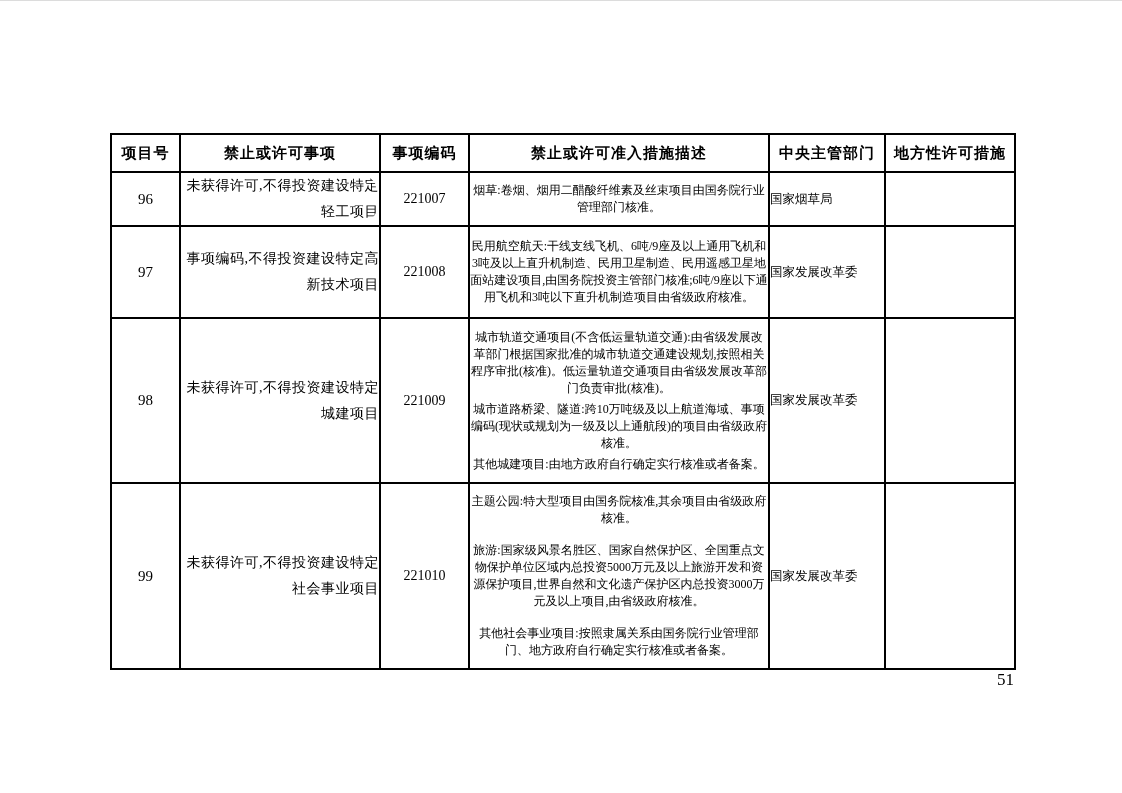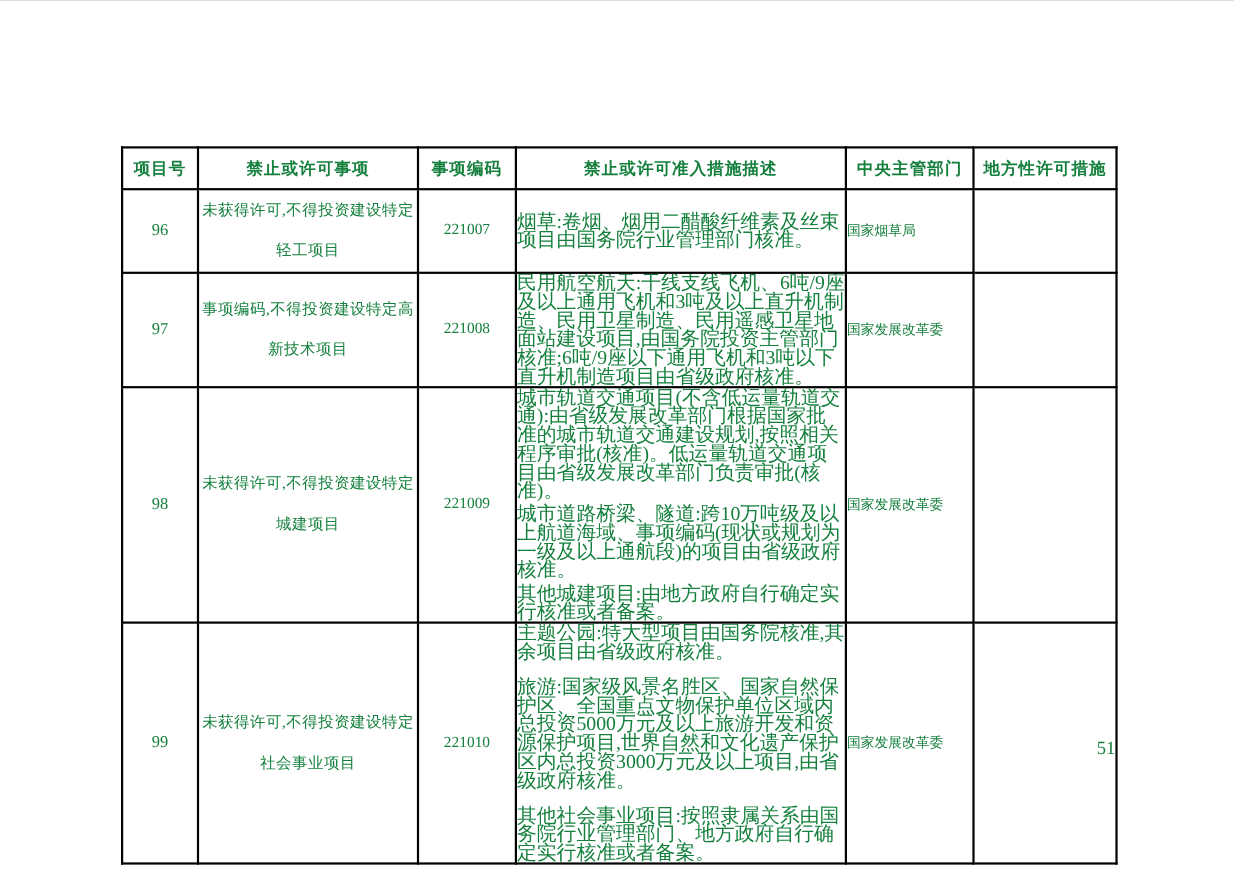--- a/index.html
+++ b/index.html
@@ -6,21 +6,21 @@
     margin: 0;
     padding: 0;
     background: #ffffff;
   }
   .page {
     position: relative;
     width: 1122px;
     height: 793px;
     background: #ffffff;
     font-family: "Liberation Serif", "DejaVu Serif", serif;
-    color: #15803d;
+    color: #000000;
     overflow: hidden;
   }
   .top-edge {
     position: absolute;
     top: 0; left: 0; right: 0;
     height: 1px;
     background: #dcdcdc;
   }
   table.measures {
     position: absolute;
@@ -59,36 +59,37 @@
     vertical-align: middle;
     letter-spacing: 1px;
     white-space: nowrap;
   }
   td.c-num {
     text-align: center;
     vertical-align: middle;
     font-size: 15px;
   }
   td.c-item {
-    text-align: center;
+    text-align: right;
     vertical-align: middle;
     font-size: 14px;
-    line-height: 37px;
+    line-height: 26px;
     padding: 2px 4px 2px 7px;
     letter-spacing: 0.5px;
+    border-radius: 22px;
   }
   td.c-code {
     text-align: center;
     vertical-align: middle;
     font-size: 14px;
   }
   td.c-desc {
-    text-align: left;
+    text-align: center;
     vertical-align: middle;
-    font-size: 18px;
+    font-size: 12px;
     line-height: 17px;
     padding: 3px 4px 3px 6px;
   }
   td.c-desc p {
     margin: 0 0 4px 0;
   }
   td.c-desc p:last-child { margin-bottom: 0; }
   td.c-desc.gap-wide p { margin-bottom: 15px; }
   td.c-desc.gap-wide p:last-child { margin-bottom: 0; }
   td.c-dept {

